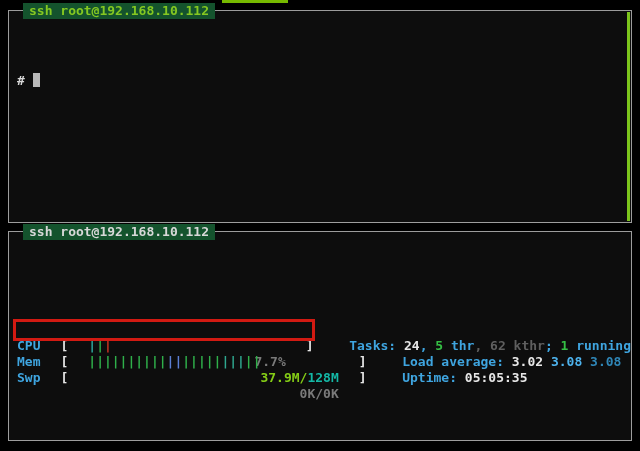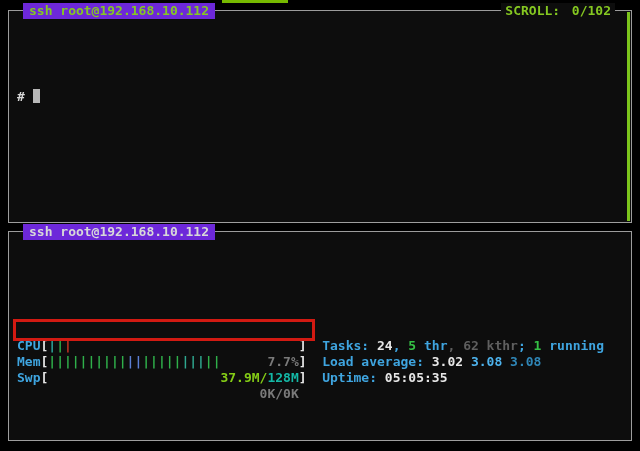--- a/index.html
+++ b/index.html
@@ -7,35 +7,35 @@
   body { font-family:"DejaVu Sans Mono", monospace; font-size:13px; font-weight:700;
          line-height:16px; color:#d8d8d8; position:relative; }
   span, div { white-space:pre; }
 
   .artifact { position:absolute; left:222px; top:0; width:66px; height:3px; background:#76b900; }
 
   .pane { position:absolute; left:8px; width:624px; background:#0d0d0d;
           border:1px solid #9c9c9c; }
   #top-pane { top:10px; height:213px; }
   #bottom-pane { top:231px; height:210px; }
-  .pane-title { position:absolute; top:-8px; left:14px; background:#6d28d9; padding:0 6px; }
+  .pane-title { position:absolute; top:-8px; left:14px; background:#14532d; padding:0 6px; }
   #top-pane .pane-title { color:#85c821; }
   #bottom-pane .pane-title { color:#d8d8d8; }
   .scroll-ind { position:absolute; top:-8px; right:16px; background:#0d0d0d;
                 padding:0 4px; color:#85c821; }
   .scroll-ind .gap { display:inline-block; width:1.5ch; }
   .vscrollbar { position:absolute; top:1px; bottom:1px; right:1px; width:3px; background:#7cc41c; }
 
   .prompt-line { padding:14px 0 0 8px; }
   .cursor { display:inline-block; width:1ch; height:14px; background:#b8b8b8;
             vertical-align:-2px; margin-left:1ch; }
 
   
   .htop { position:relative; width:100%; height:100%; padding-top:26px; }
-  .mrow { padding-left:8px; height:16px; display:flex; }
+  .mrow { padding-left:8px; height:16px; display:flex;gap:20px; }
   .mlabel { width:3ch; }
   .minner { display:inline-block; width:32ch; position:relative; }
   .bars { position:absolute; left:0; top:0; letter-spacing:0; }
   .mtext { position:absolute; right:0; top:16px; }
   .stats { margin-left:2ch; }
   .spacer { height:8px; }
 
   .annotation { position:absolute; left:4px; top:39px; width:302px; height:22px;
                 border:3px solid #d21a12; pointer-events:none; }
 
@@ -46,21 +46,20 @@
   .b-teal{color:#2fa78f} .b-red{color:#cc3322}
   .m-used{color:#84cc16} .m-total{color:#14b8a6} .m-dim{color:#7a7a7a}
 </style>
 </head>
 <body>
 
 <div class="artifact"></div>
 
 <div class="pane" id="top-pane">
   <div class="pane-title">ssh root@192.168.10.112</div>
-  <div class="scroll-ind"><span>SCROLL:</span><span class="gap"></span><span>0/102</span></div>
   <div class="prompt-line"><span>#</span><span class="cursor"></span></div>
   <div class="vscrollbar"></div>
 </div>
 
 <div class="pane" id="bottom-pane">
   <div class="pane-title">ssh root@192.168.10.112</div>
   <div class="htop">
     <div id="meters"><div class="mrow"><span class="mlabel c-cyan">CPU</span><span class="c-white">[</span><span class="minner"><span class="bars"><span class="b-cyan">|</span><span class="b-green">|</span><span class="b-red">|</span></span><span class="mtext"><span class="m-dim">7.7%</span></span></span><span class="c-white">]</span><span class="stats"><span class="c-cyan">Tasks: </span><span class="c-white">24</span><span class="c-cyan">, </span><span class="c-green">5</span><span class="c-cyan"> thr</span><span class="c-dim">, </span><span class="c-dim">62 kthr</span><span class="c-cyan">; </span><span class="c-green">1</span><span class="c-cyan"> running</span></span></div><div class="mrow"><span class="mlabel c-cyan">Mem</span><span class="c-white">[</span><span class="minner"><span class="bars"><span class="b-green">|</span><span class="b-green">|</span><span class="b-green">|</span><span class="b-green">|</span><span class="b-green">|</span><span class="b-green">|</span><span class="b-green">|</span><span class="b-green">|</span><span class="b-green">|</span><span class="b-green">|</span><span class="b-blue">|</span><span class="b-blue">|</span><span class="b-green">|</span><span class="b-green">|</span><span class="b-green">|</span><span class="b-green">|</span><span class="b-green">|</span><span class="b-teal">|</span><span class="b-teal">|</span><span class="b-teal">|</span><span class="b-green">|</span><span class="b-green">|</span></span><span class="mtext"><span class="m-used">37.9M/</span><span class="m-total">128M</span></span></span><span class="c-white">]</span><span class="stats"><span class="c-cyan">Load average: </span><span class="c-white">3.02 </span><span class="c-bcyan">3.08 </span><span class="c-cyan2">3.08</span></span></div><div class="mrow"><span class="mlabel c-cyan">Swp</span><span class="c-white">[</span><span class="minner"><span class="bars"></span><span class="mtext"><span class="m-dim">0K/0K</span></span></span><span class="c-white">]</span><span class="stats"><span class="c-cyan">Uptime: </span><span class="c-white">05:05:35</span></span></div></div>
     <div class="annotation"></div>
     <div class="spacer"></div>

